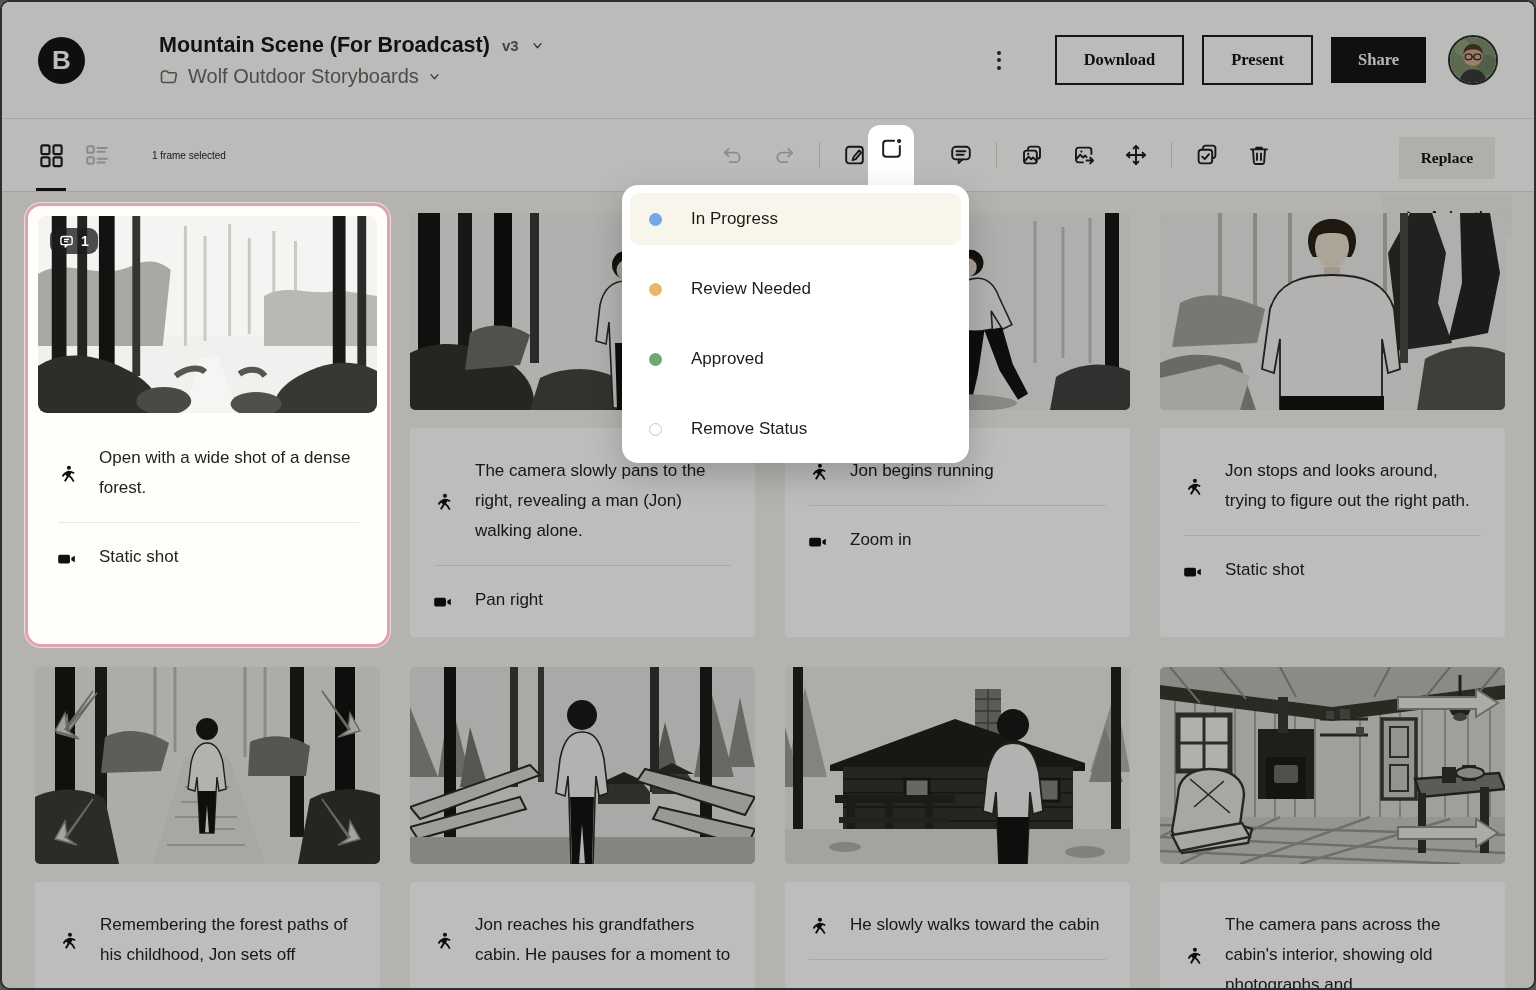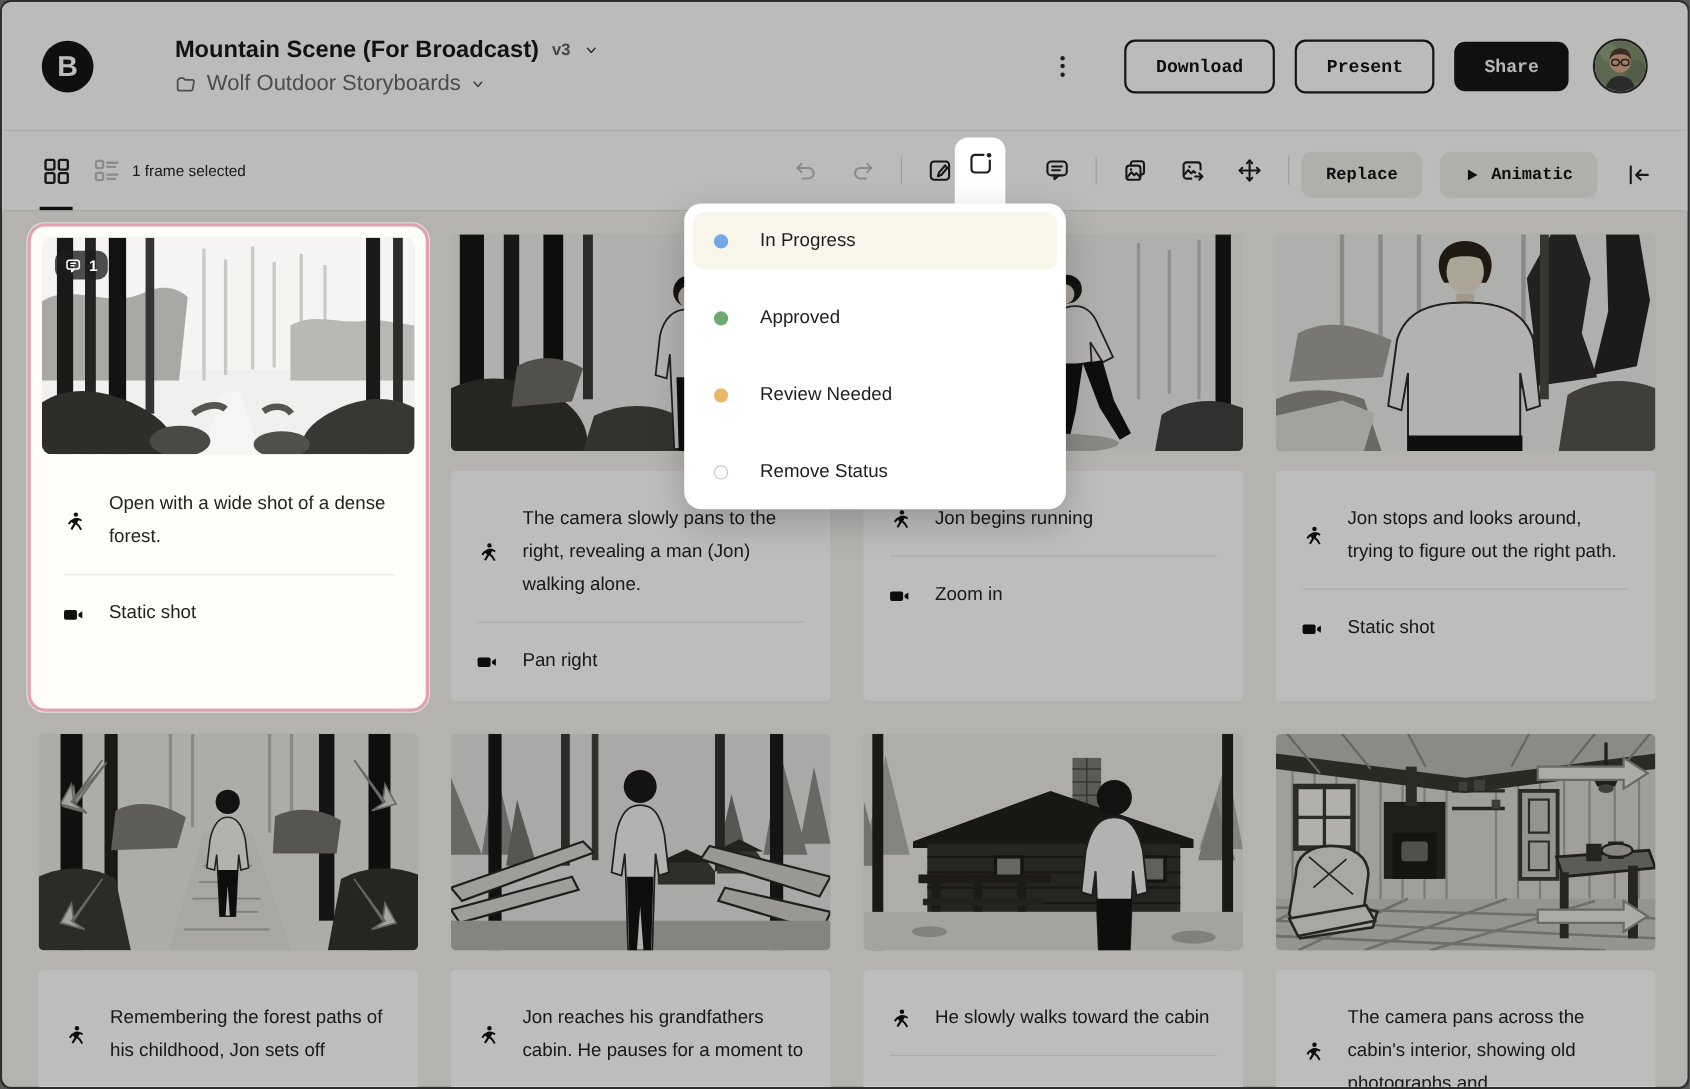--- a/index.html
+++ b/index.html
@@ -23,44 +23,44 @@
   .title-row { display:flex; align-items:center; gap:12px; }
   .doc-title { font-size:21.5px; font-weight:700; color:#191919; }
   .version { font-size:15px; font-weight:600; color:#5c5c59;text-align:right; }
   .crumb-row { display:flex; align-items:center; gap:9px; color:#676764; }
   .crumb-label { font-size:20px; color:#676764; }
   .chev { width:13px; height:13px; stroke:#3a3a38; stroke-width:2.4; fill:none; }
   .spacer { flex:1; }
   .kebab { display:flex; flex-direction:column; gap:3.5px; margin-right:30px; padding:6px; cursor:pointer; }
   .kebab i { width:4px; height:4px; border-radius:50%; background:#2a2a2a; }
   .btn {
-    font-family:Liberation Mono, monospace; font-size:16.5px; font-weight:700; border-radius:10px;
+    font-family:Liberation Serif, serif; font-size:16.5px; font-weight:700; border-radius:0;
     padding:13px 27px; cursor:pointer; border:none; background:none; color:#141414;
   }
   .btn.outline { border:2px solid #1d1d1d; background:#fcfcfa; margin-left:18px; }
   .btn.dark { background:#161616; color:#f6f6f4; margin-left:18px; }
   .avatar { width:50px; height:50px; border-radius:50%; overflow:hidden; margin-left:22px; flex:none;
     border:2px solid #2c2c2c; cursor:pointer; }
   
   .toolbar { position:relative; height:73px; background:#fcfcfa; border-bottom:1px solid #dedddb;
     display:flex; align-items:center; padding:0 26px; }
   .viewbtn { width:46px; height:72px; display:flex; align-items:center; justify-content:center;
     position:relative; cursor:pointer; }
   .viewbtn.active:after { content:""; position:absolute; bottom:0; left:8px; width:30px; height:3px; background:#161616; }
-  .sel-count { font-size:14px; color:#262626; }
+  .sel-count { font-size:10px; color:#262626; margin-left:32px; }
   .mid-tools { position:absolute; left:708px; top:0; height:100%; display:flex; align-items:center; gap:8px; }
   .tbtn { width:44px; height:44px; border-radius:10px; display:flex; align-items:center; justify-content:center; cursor:pointer; background:none; border:none; }
   .tsep { width:1px; height:26px; background:#d6d5d2; margin:0 5px; }
   .tspace { width:46px; height:44px; }
   .status-btn {
     position:absolute; left:866px; top:6px; width:46px; height:66px;
     background:#ffffff; border:none; border-radius:12px 12px 0 0; z-index:61;
     display:flex; align-items:flex-start; justify-content:center; padding-top:11px; cursor:pointer;
   }
-  .right-tools { position:absolute; right:22px; top:4px; height:100%; display:flex; align-items:center; gap:16px; }
+  .right-tools { position:absolute; right:22px; top:18px; height:100%; display:flex; align-items:center; gap:16px;flex-direction:column; }
   .btn.gray { background:#edece8; padding:12px 22px; font-size:15.5px; display:flex; align-items:center; gap:11px; }
   .icon { stroke:#1f1f1f; stroke-width:1.9; fill:none; stroke-linecap:round; stroke-linejoin:round; }
   .icon.faded { stroke:#bdbcb9; }
   
   .content { padding:21px 33px 0; }
   .grid { display:grid; grid-template-columns:repeat(4,345px); column-gap:30px; row-gap:30px; }
   .card { display:flex; flex-direction:column; }
   .imgwrap { position:relative; width:100%; height:197px; border-radius:5px; overflow:hidden; background:#e8e7e4; flex:none; }
   .imgwrap svg { display:block; width:100%; height:100%; }
   .textblock { margin-top:18px; background:#ffffff; border-radius:4px; padding:28px 22px 22px 22px; min-height:196px; flex:1; }
@@ -658,26 +658,26 @@
   </div>
 
   <div class="overlay"></div>
 
   <div class="dropdown">
     <div class="menu-item highlight">
       <span class="dot" style="background-color: rgb(116, 167, 227);"></span>
       <span>In Progress</span>
     </div>
     <div class="menu-item">
+      <span class="dot" style="background-color: rgb(234, 183, 104);"></span>
+      <span>Review Needed</span>
+    </div>
+    <div class="menu-item">
       <span class="dot" style="background-color: rgb(111, 168, 113);"></span>
       <span>Approved</span>
-    </div>
-    <div class="menu-item">
-      <span class="dot" style="background-color: rgb(234, 183, 104);"></span>
-      <span>Review Needed</span>
     </div>
     <div class="menu-item">
       <span class="dot empty"></span>
       <span>Remove Status</span>
     </div>
   </div>
 
 </div>
 
 </body></html>

